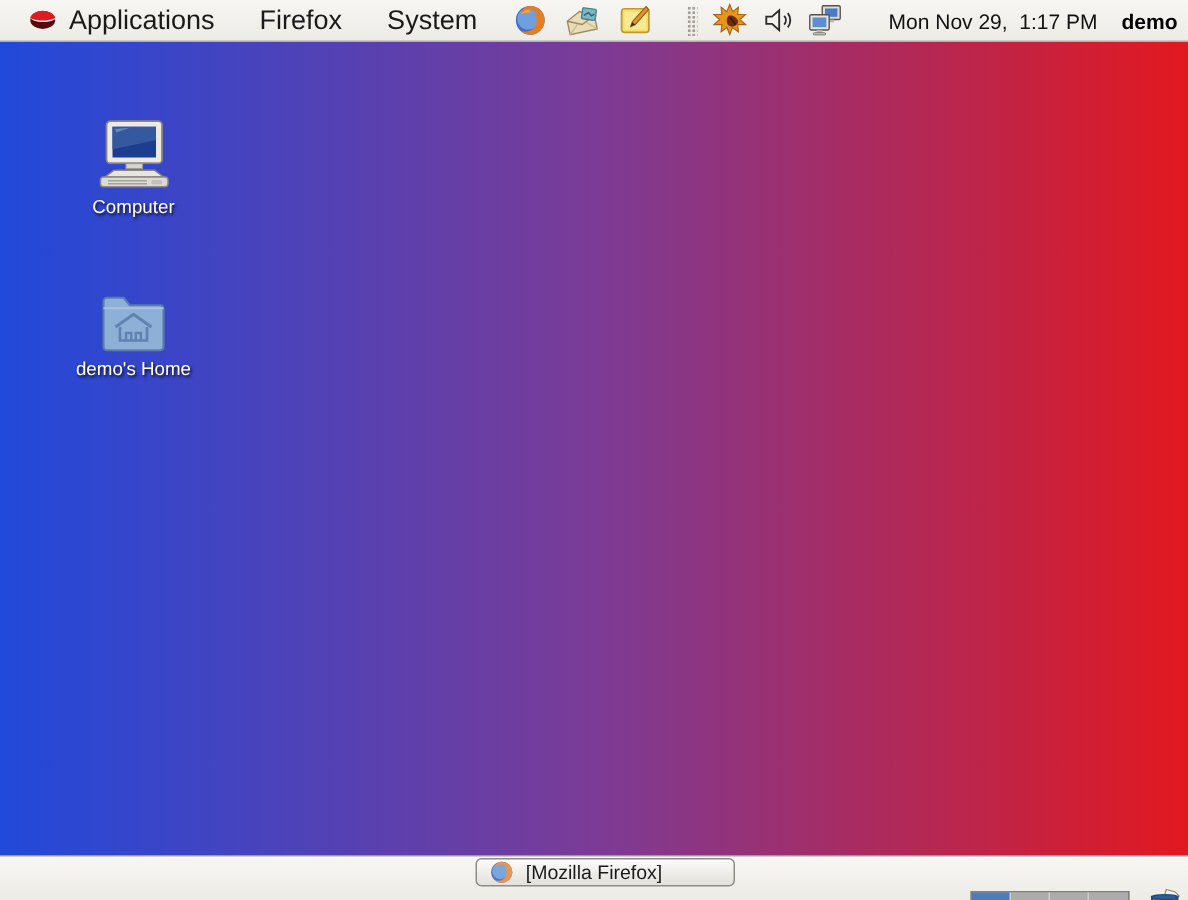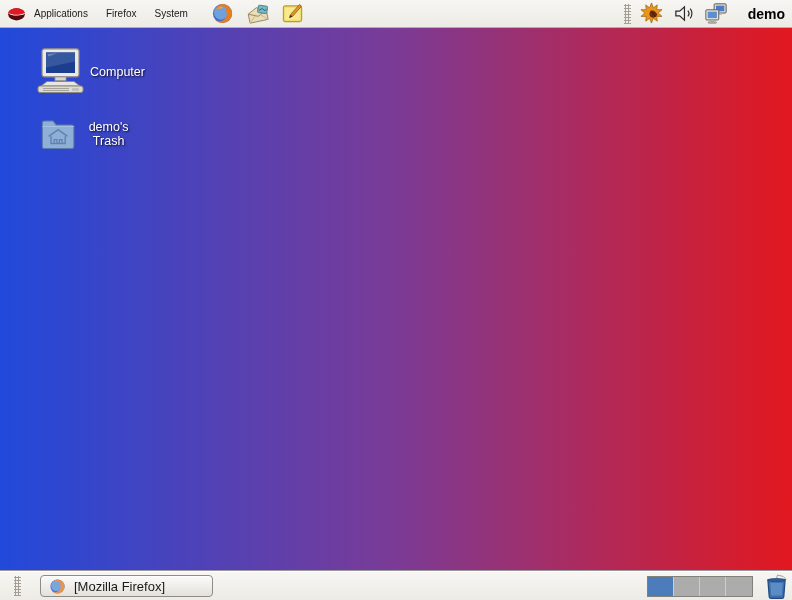--- a/index.html
+++ b/index.html
@@ -8,25 +8,25 @@
   .screen { position: relative; width: 792px; height: 600px; background: #d8d8d8; }
 
   
   .panel {
     position: absolute; left: 0; right: 0;
     background: linear-gradient(#f8f6f3, #edebe5);
     display: flex; align-items: center;
   }
   .panel-top { top: 0; height: 28px; border-bottom: 1px solid #b4b1a9; }
   .panel-bottom { bottom: 0; height: 29px; border-top: 1px solid #ffffff;
-                  box-shadow: 0 -1px 0 #9b98a0; }
+                  box-shadow: 0 -1px 0 #9b98a0; flex-direction: column; }
 
   .menu-item {
     display: flex; align-items: center; height: 28px;
-    padding: 0 9px; font-size: 10px; color: #1a1a1a; cursor: default;
+    padding: 0 9px; font-size: 18px; color: #1a1a1a; cursor: default; margin-left: 12px;
   }
   .menu-item.first { padding-left: 6px; gap: 7px; }
 
   .launchers { display: flex; align-items: center; gap: 11px; margin-left: 14px; }
   .launcher { width: 24px; height: 24px; display: flex; align-items: center; justify-content: center; }
 
   .tray-right { margin-left: auto; display: flex; align-items: center; height: 28px; }
   .drag-handle {
     width: 7px; height: 20px; margin: 0 5px;
     background-image: radial-gradient(circle, #a39f96 1px, transparent 1.2px);
@@ -39,21 +39,21 @@
   
   .desktop {
     position: absolute; top: 28px; bottom: 29px; left: 0; right: 0;
     background: linear-gradient(90deg, #2149da 0%, #7b3b96 50%, #e2181f 100%);
   }
   .desktop-icons {
     position: absolute; left: 40px; top: 20px;
     display: flex; flex-direction: column; gap: 17px;
     width: 98px; align-items: center;
   }
-  .desk-icon { display: flex; align-items: center; gap: 3px; cursor: default; }
+  .desk-icon { display: flex; flex-direction: column; align-items: center; gap: 3px; cursor: default; margin-top: 32px; }
   .desk-label {
     font-size: 12.5px; color: #ffffff; text-align: center; line-height: 14px;
     text-shadow: 1px 1px 2px rgba(0,0,0,0.85);
   }
 
   
   .task-button {
     margin-left: 14px; width: 173px; height: 22px;
     border: 1px solid #8f8c85; border-radius: 4px;
     background: linear-gradient(#fcfbfa, #e2e1db);
@@ -144,20 +144,21 @@
         <svg width="25" height="23" viewBox="0 0 26 24">
           <rect x="11" y="1.5" width="13" height="10" rx="1" fill="#dddcd6" stroke="#55534e" stroke-width="1"></rect>
           <rect x="13" y="3.5" width="9" height="6" fill="#4a7ac8"></rect>
           <rect x="15.5" y="11.5" width="4" height="2" fill="#b9b7b0"></rect>
           <rect x="2" y="8" width="14" height="11" rx="1" fill="#e6e5df" stroke="#55534e" stroke-width="1"></rect>
           <rect x="4" y="10" width="10" height="7" fill="#5b8ed2"></rect>
           <rect x="7" y="19" width="4" height="2" fill="#b9b7b0"></rect>
           <rect x="4.5" y="21" width="9" height="1.6" rx="0.8" fill="#c9c7c0" stroke="#6c6a64" stroke-width="0.6"></rect>
         </svg>
       </div>
+      <div class="clock">Mon Nov 29,  1:17 PM</div>
       <div class="user-label">demo</div>
     </div>
   </div>
 
   <div class="desktop" style="background: linear-gradient(90deg, rgb(33, 73, 218) 0%, rgb(123, 59, 150) 50%, rgb(226, 24, 31) 100%);">
     <div class="desktop-icons">
 
       <div class="desk-icon">
         <svg width="54" height="48" viewBox="0 0 54 48">
           <rect x="9" y="0.8" width="37" height="28" rx="2.5" fill="#eceae6" stroke="#8a8880" stroke-width="1.2"></rect>
@@ -174,21 +175,21 @@
       </div>
 
       <div class="desk-icon">
         <svg width="46" height="42" viewBox="0 0 46 42">
           <path d="M3 7 q0 -2.5 2.5 -2.5 h11 l4 5 h20 q2.5 0 2.5 2.5 v25 q0 2.5 -2.5 2.5 h-35 q-2.5 0 -2.5 -2.5 Z" fill="#8fb0d6" stroke="#5b7cab" stroke-width="1.4"></path>
           <path d="M3 11.5 h40" stroke="#a9c2e0" stroke-width="1.2"></path>
           <path d="M11 24 L23 15.5 L35 24" fill="none" stroke="#5f82b2" stroke-width="2"></path>
           <path d="M14 24 v9 h18 v-9" fill="none" stroke="#5f82b2" stroke-width="1.8"></path>
           <path d="M18 33 v-5 h3.5 v5 M24.5 33 v-5 h3.5 v5" fill="none" stroke="#5f82b2" stroke-width="1.6"></path>
         </svg>
-        <div class="desk-label">demo's Trash</div>
+        <div class="desk-label">demo's Home</div>
       </div>
 
 
     </div>
   </div>
 
   <div class="panel panel-bottom">
     <div class="drag-handle" style="margin-left:14px;"></div>
 
     <div class="task-button">

